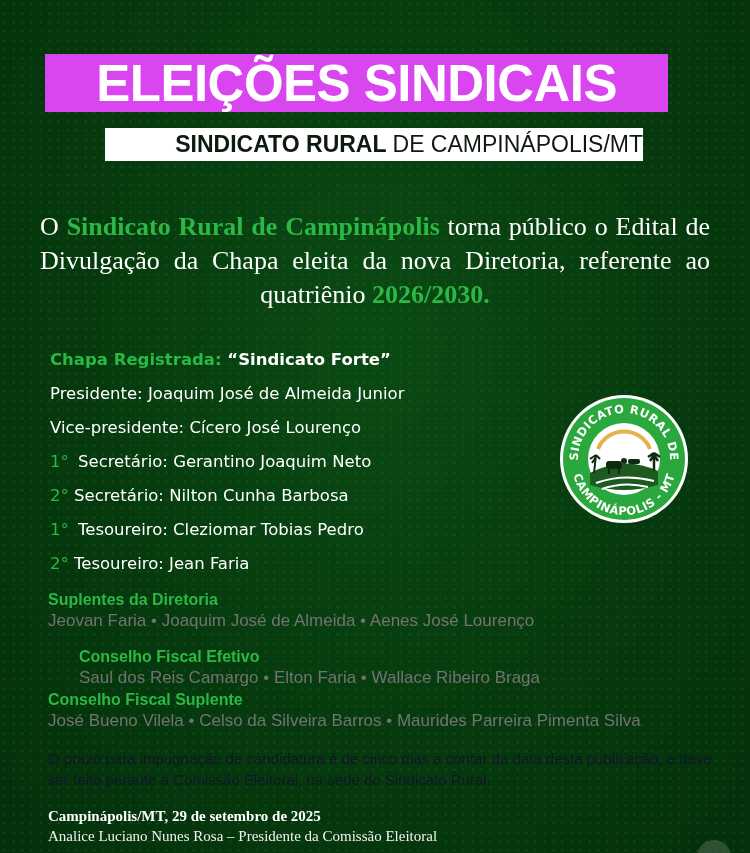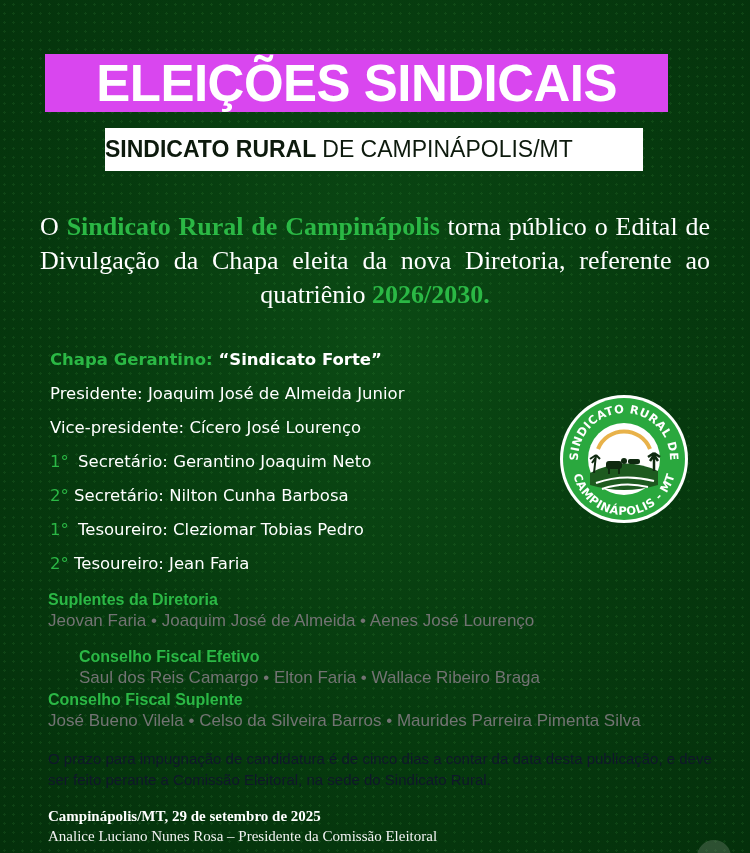--- a/index.html
+++ b/index.html
@@ -21,23 +21,23 @@
       background: #d946ef;
       display: flex; align-items: center; justify-content: center; margin-left: 45px;
     }
     .banner-title {
       font-family: "Liberation Sans", sans-serif;
       font-weight: 700; font-size: 52px; letter-spacing: -0.5px;
       color: #ffffff; line-height: 1;
       transform: scaleX(0.98);
     }
     .subtitle-box {
-      position: absolute; left: 105px; top: 128px; width: 538px; height: 43px;
+      position: absolute; left: 105px; top: 128px; width: 538px; height: 33px;
       background: #ffffff;
-      display: flex; align-items: center; justify-content: flex-start;
+      display: flex; align-items: center; justify-content: flex-end;
       color: #0d1a0d;
       font-family: "Liberation Sans", sans-serif;
       font-size: 23px;
       white-space: nowrap;
     }
     .subtitle-box b { font-weight: 700; margin-right: 6px; }
     .intro {
       position: absolute; left: 40px; top: 210px; width: 670px;
       text-align: justify; text-align-last: center;
       font-size: 26px; line-height: 34px;
@@ -89,21 +89,21 @@
 
 <div class="subtitle-box">
   <b>SINDICATO RURAL</b>
   <span>DE CAMPINÁPOLIS/MT</span>
 </div>
 
 <p class="intro"><span>O </span><span class="green">Sindicato Rural de Campinápolis</span><span> torna público o Edital de Divulgação da Chapa eleita da nova Diretoria, referente ao quatriênio </span><span class="green">2026/2030.</span></p>
 
 <div class="board">
   <div class="row head">
-    <span class="green">Chapa Gerantino:</span>
+    <span class="green">Chapa Registrada:</span>
     <span>“Sindicato Forte”</span>
   </div>
   <div class="row">
     <span>Presidente:</span>
     <span>Joaquim José de Almeida Junior</span>
   </div>
   <div class="row">
     <span>Vice-presidente:</span>
     <span>Cícero José Lourenço</span>
   </div>

